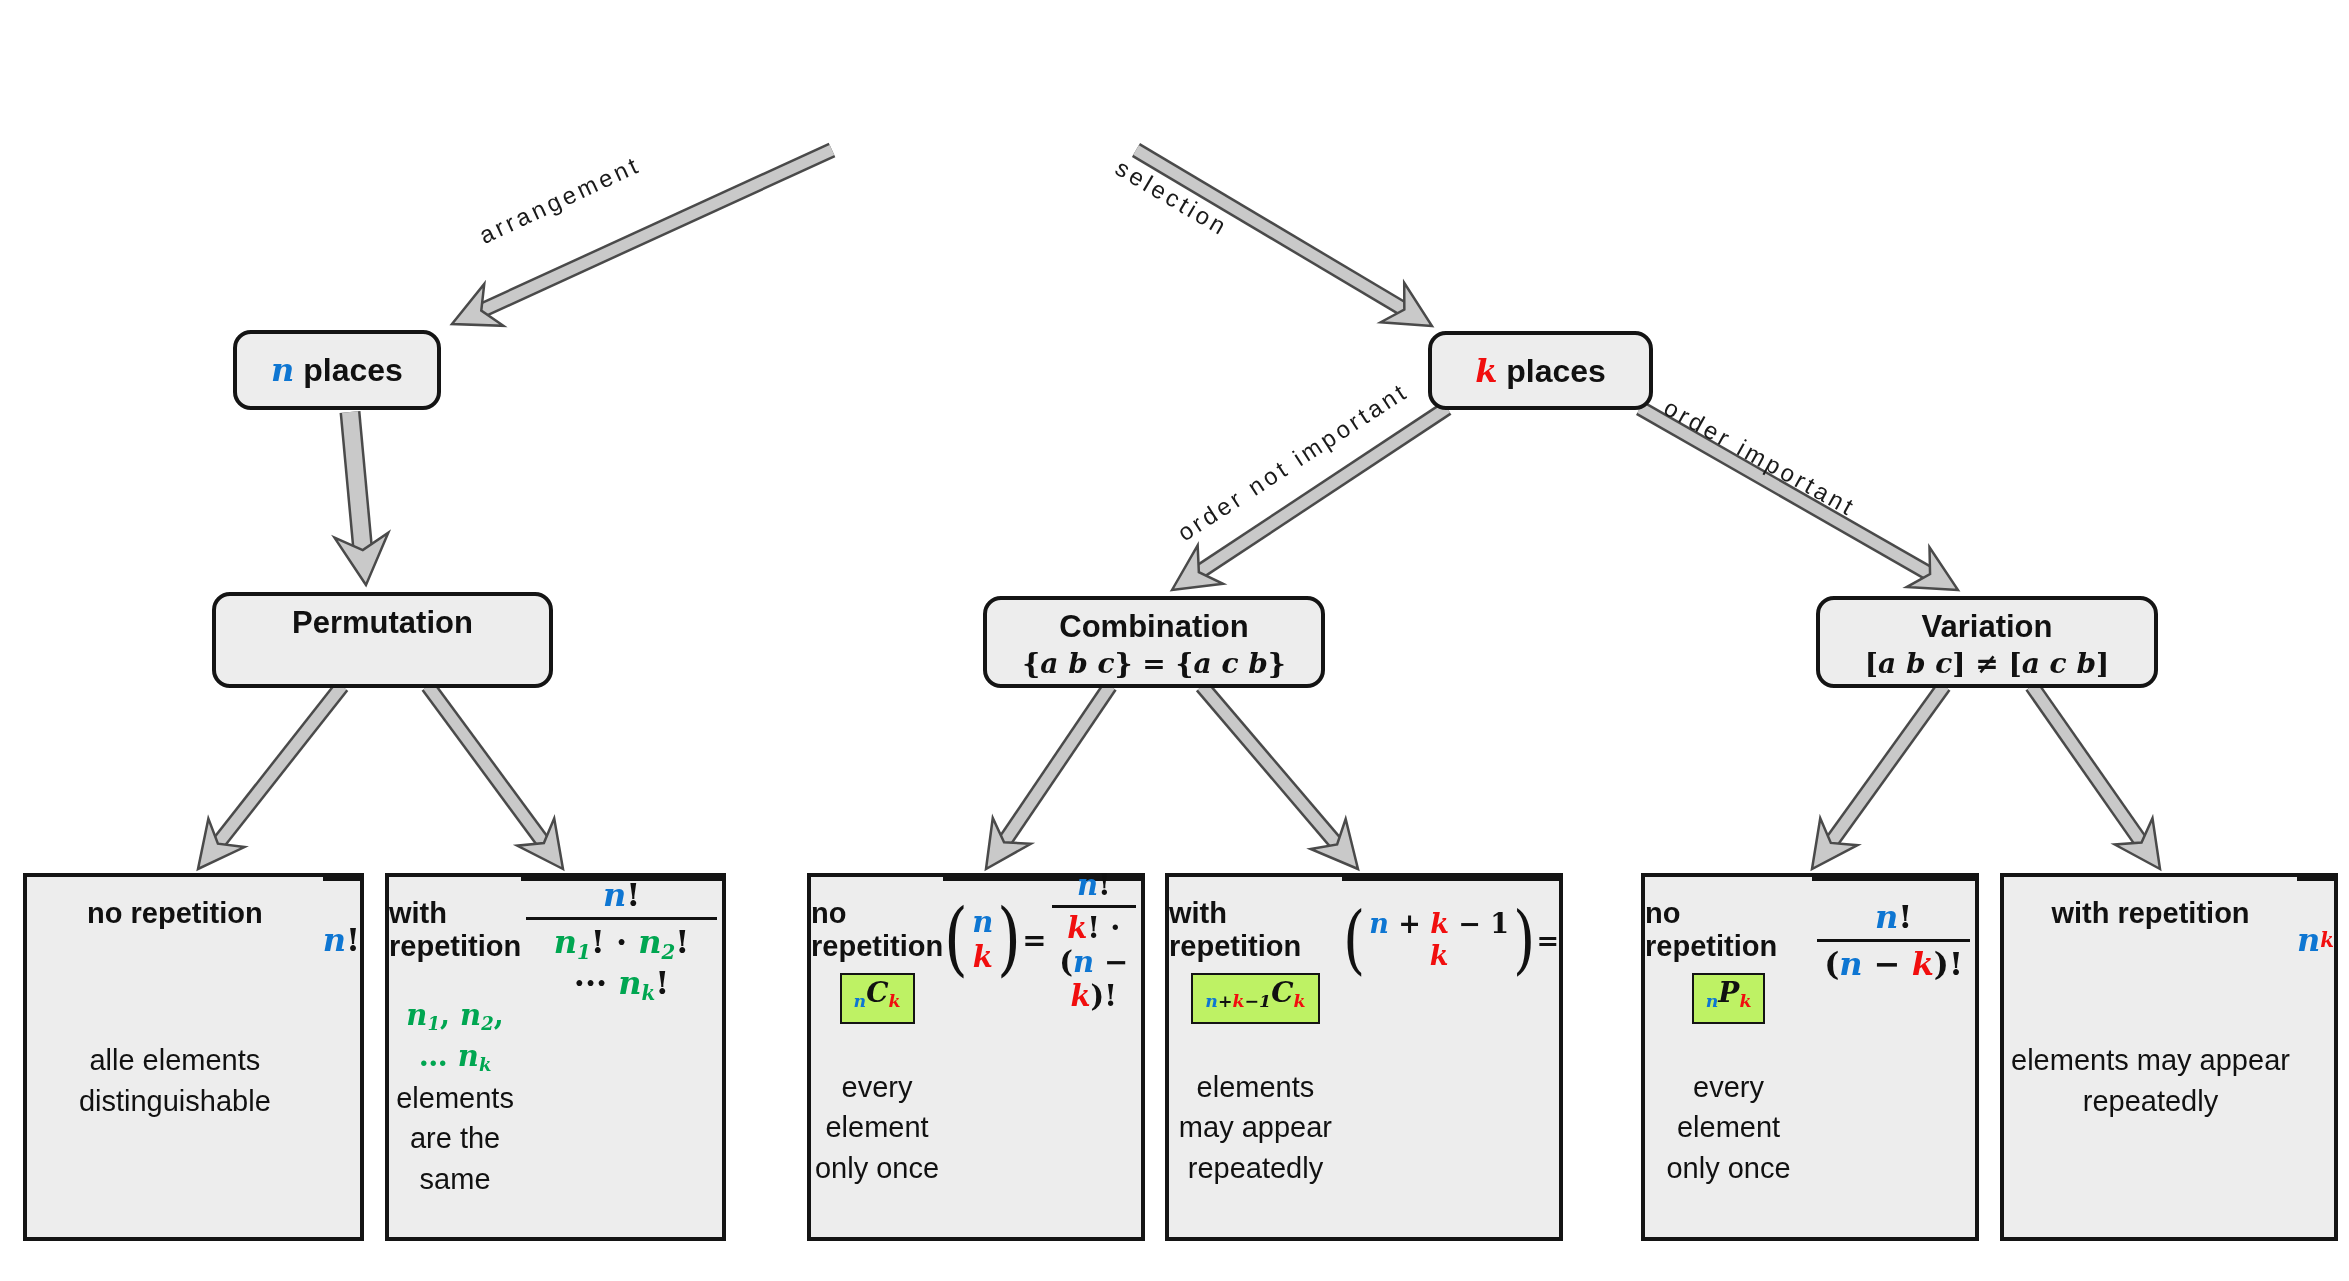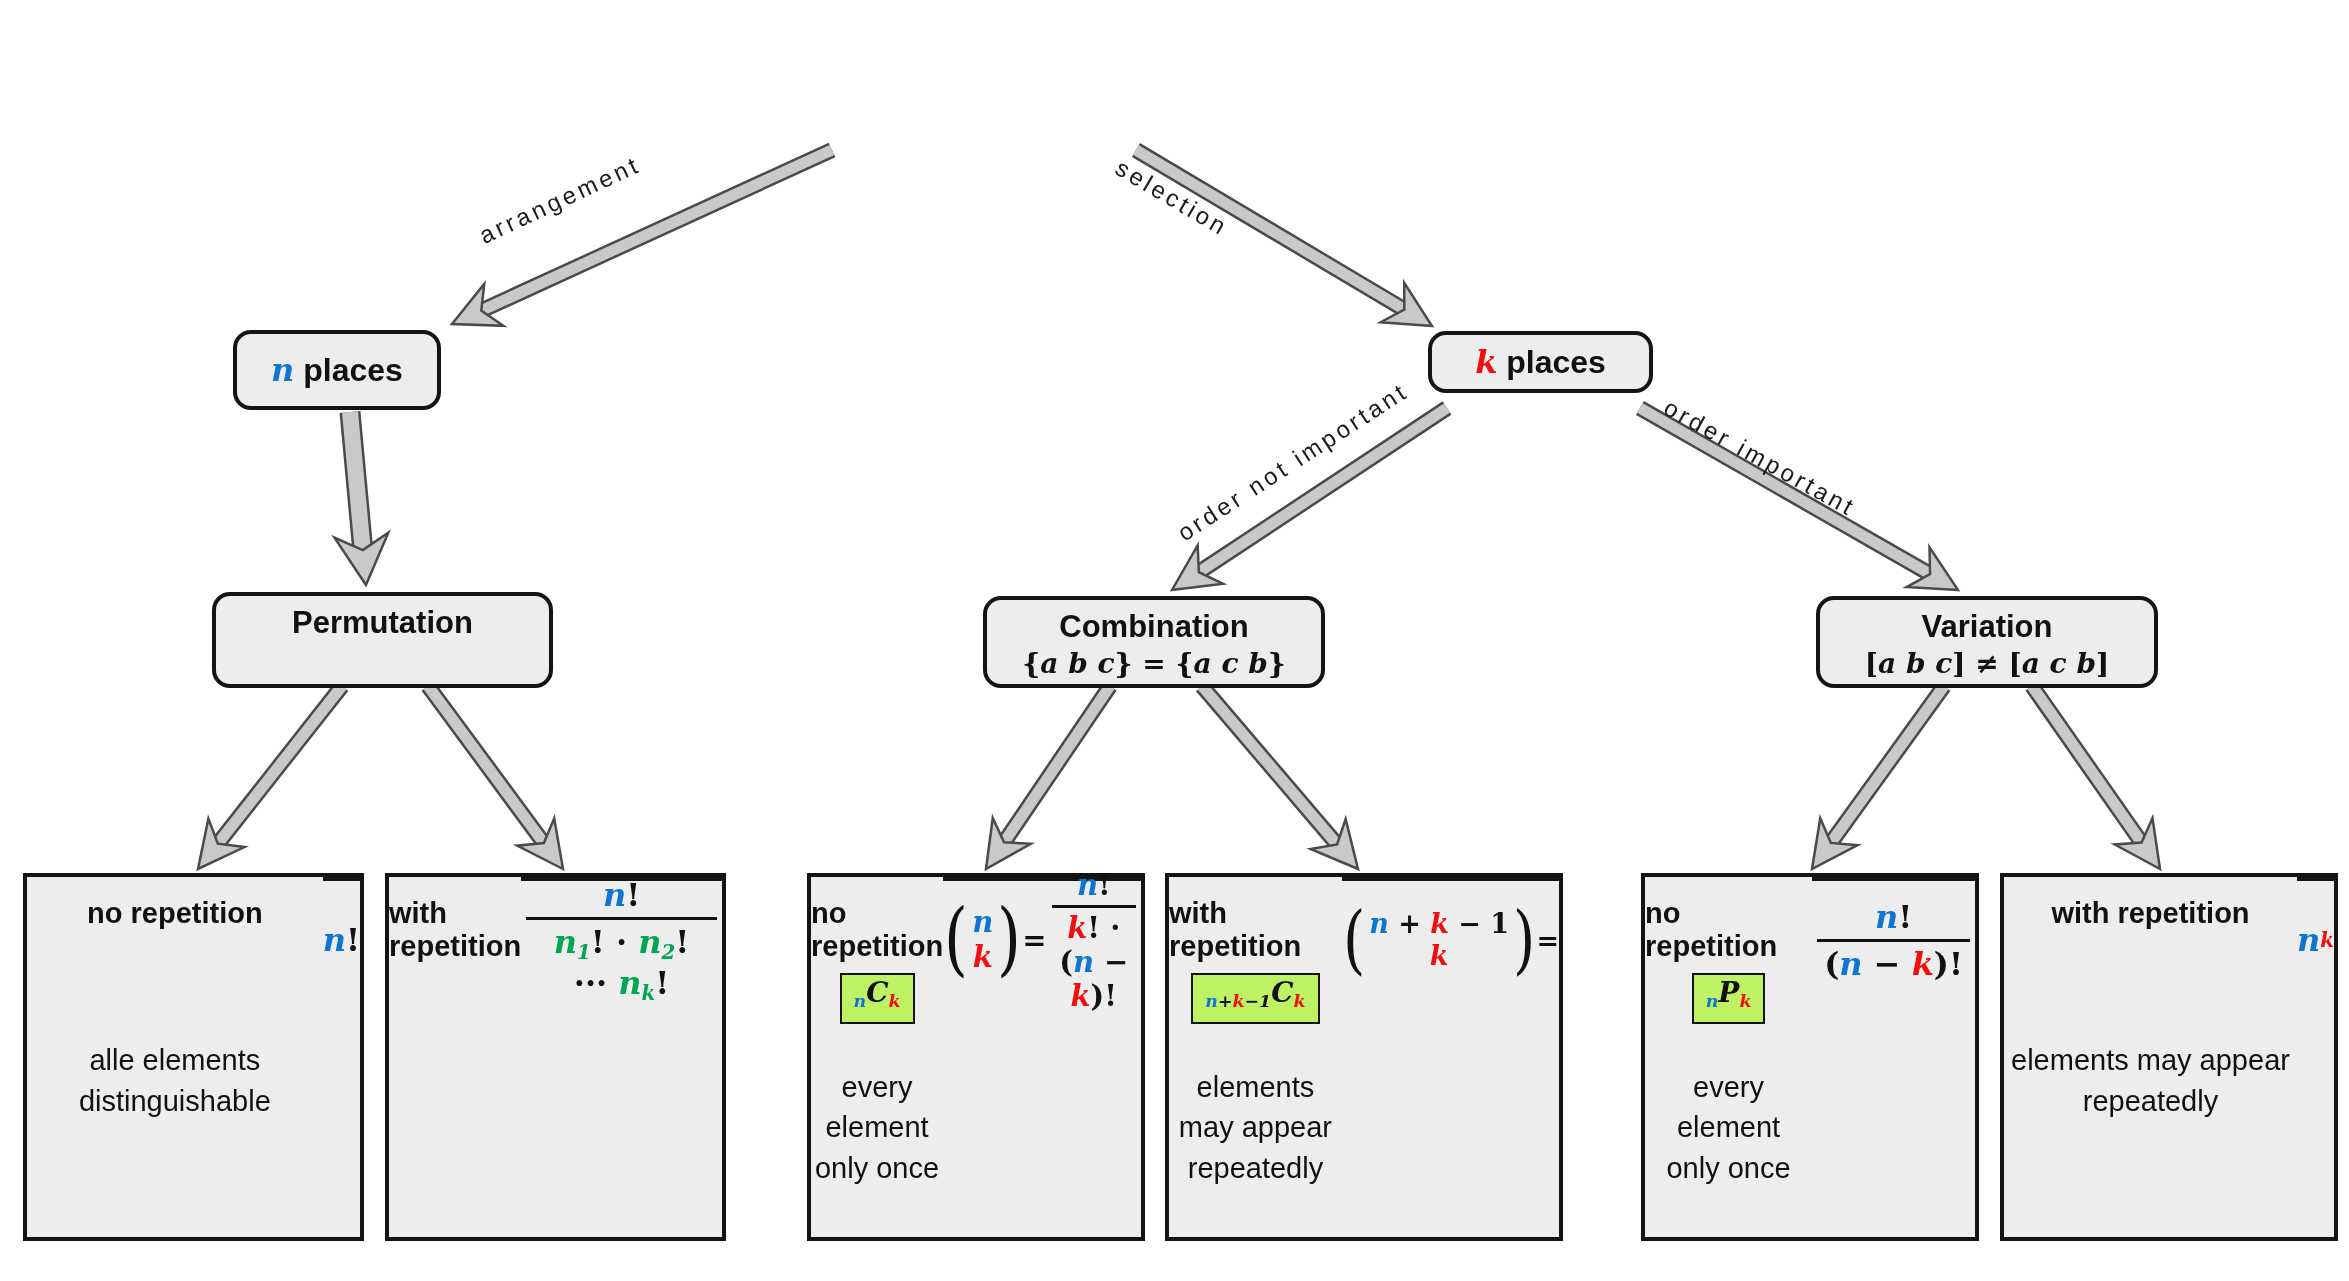--- a/index.html
+++ b/index.html
@@ -5,21 +5,21 @@
   html,body{margin:0;padding:0;background:#ffffff;}
   .canvas{position:relative;width:2349px;height:1281px;background:#ffffff;overflow:hidden;
           font-family:"Liberation Sans",sans-serif;color:#111;}
   svg.arrows{position:absolute;left:0;top:0;z-index:1;}
 
   .box{position:absolute;background:#ededed;border:4px solid #141414;box-sizing:border-box;z-index:2;}
   .round{border-radius:18px;}
   .node{display:flex;align-items:center;justify-content:center;font-weight:bold;font-size:32px;}
   .b-root{left:820px;top:70px;width:322px;height:80px;}
   .b-nplaces{left:233px;top:330px;width:208px;height:80px;}
-  .b-kplaces{left:1428px;top:331px;width:225px;height:62px;}
+  .b-kplaces{left:1428px;top:331px;width:225px;height:79px;}
 
   .cat{display:flex;flex-direction:column;align-items:center;padding-top:8px;}
   .cat-title{font-weight:bold;font-size:31px;line-height:1.25;}
   .cat-sub{font-size:28px;height:40px;font-family:"DejaVu Serif",serif;}
   .b-perm{left:212px;top:592px;width:341px;height:96px;}
   .b-comb{left:983px;top:596px;width:342px;height:92px;}
   .b-vari{left:1816px;top:596px;width:342px;height:92px;justify-content:flex-end;}
 
   .leaf{display:flex;flex-direction:row;}
   .l1{left:23px;top:873px;width:341px;height:368px;}
@@ -164,20 +164,24 @@
     </div>
     <div class="leaf-formula">
         <span class="var c-blue">n</span>
         <span class="mop">!</span>
       </div>
   </div>
 
   <div class="box leaf l2">
     <div class="leaf-top">
       <div class="leaf-title">with repetition</div>
+      <div class="desc">
+        <div><span class="var c-green">n</span><span class="sub c-green">1</span><span class="mop c-green">, </span><span class="var c-green">n</span><span class="sub c-green">2</span><span class="mop c-green">, … </span><span class="var c-green">n</span><span class="sub c-green">k</span><span class="txt"> elements</span></div>
+        <div><span class="txt">are the same</span></div>
+      </div>
     </div>
     <div class="leaf-formula">
         <span class="frac">
           <span class="num"><span class="var c-blue">n</span><span class="mop">!</span></span>
           <span class="bar"></span>
           <span class="den"><span class="var c-green">n</span><span class="sub c-green">1</span><span class="mop">! · </span><span class="var c-green">n</span><span class="sub c-green">2</span><span class="mop">! ··· </span><span class="var c-green">n</span><span class="sub c-green">k</span><span class="mop">!</span></span>
         </span>
       </div>
   </div>
 

